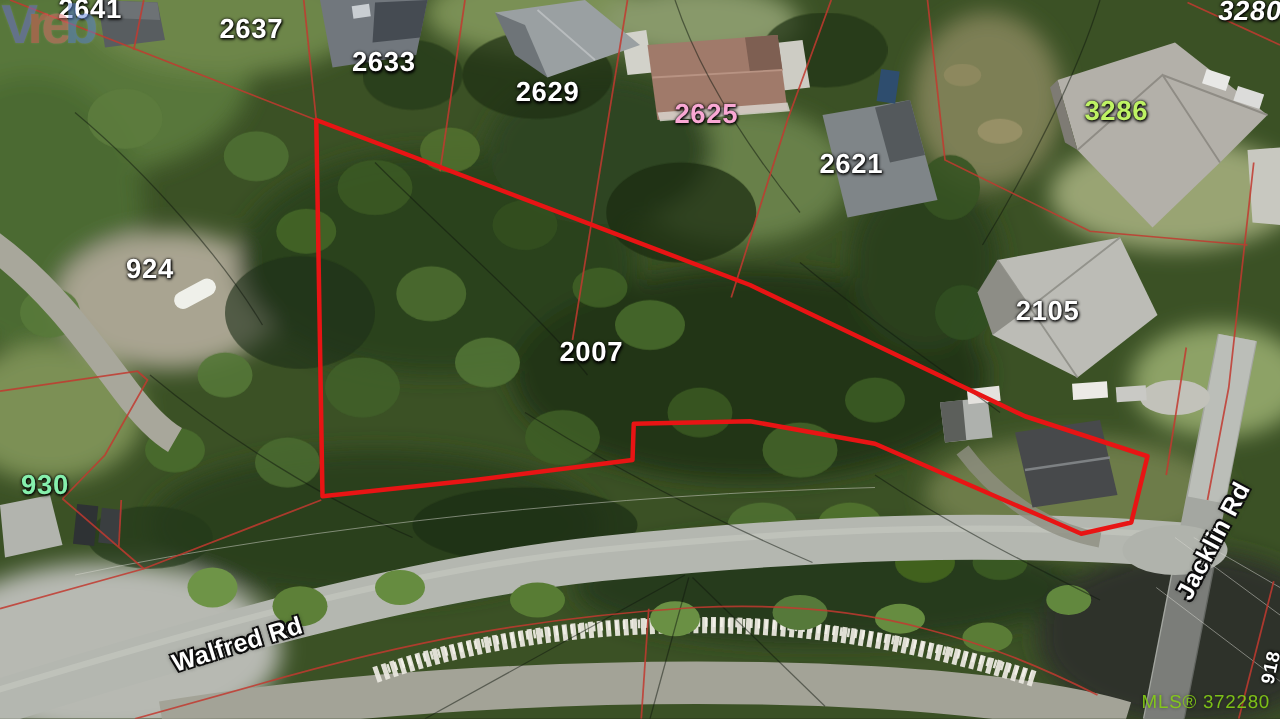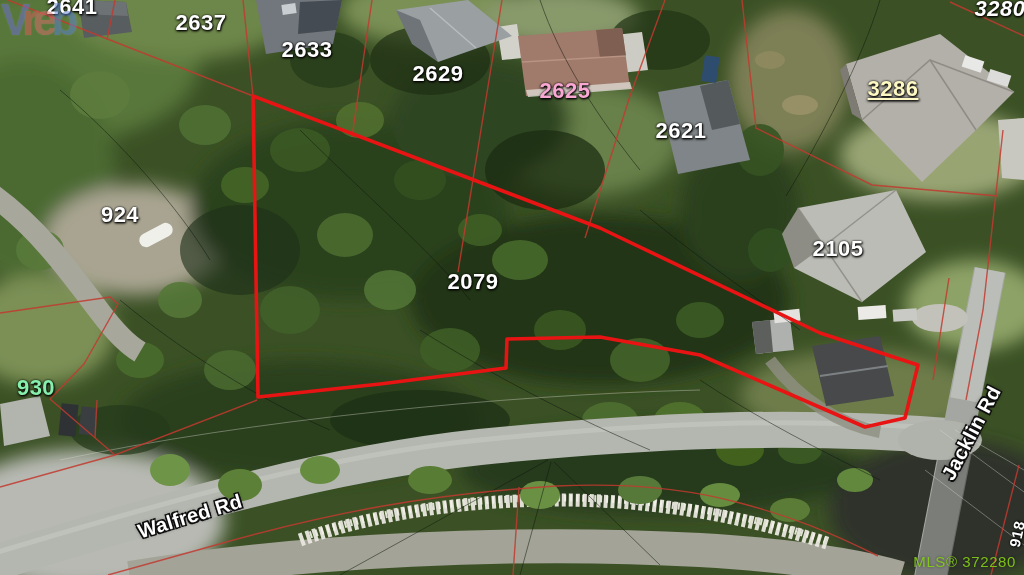--- a/index.html
+++ b/index.html
@@ -226,23 +226,23 @@
   </svg>
 
   <div class="label-layer">
       <div class="lbl parcel" style="left: 72px; top: 7px; transform: translate(-50%, -50%) rotate(0deg); color: rgb(255, 255, 255);">2641</div>
       <div class="lbl parcel" style="left: 177px; top: 23px; transform: translate(-50%, -50%) rotate(0deg); color: rgb(255, 255, 255); margin-left: 24px;">2637</div>
       <div class="lbl parcel" style="left: 307px; top: 50px; transform: translate(-50%, -50%) rotate(0deg); color: rgb(255, 255, 255);">2633</div>
       <div class="lbl parcel" style="left: 438px; top: 74px; transform: translate(-50%, -50%) rotate(0deg); color: rgb(255, 255, 255);">2629</div>
       <div class="lbl parcel" style="left: 565px; top: 91px; transform: translate(-50%, -50%) rotate(0deg); color: #f9a8d4;">2625</div>
       <div class="lbl parcel" style="left: 681px; top: 131px; transform: translate(-50%, -50%) rotate(0deg); color: rgb(255, 255, 255);">2621</div>
       <div class="lbl parcel" style="left: 1000px; top: 9px; transform: translate(-50%, -50%) rotate(0deg); color: rgb(255, 255, 255); font-style: italic;">3280</div>
-      <div class="lbl parcel" style="left: 893px; top: 89px; transform: translate(-50%, -50%) rotate(0deg); color: #fef9c3; text-decoration: underline;">3286</div>
+      <div class="lbl parcel" style="left: 893px; top: 89px; transform: translate(-50%, -50%) rotate(0deg); color: #bef264;">3286</div>
       <div class="lbl parcel" style="left: 838px; top: 249px; transform: translate(-50%, -50%) rotate(0deg); color: rgb(255, 255, 255);">2105</div>
-      <div class="lbl parcel" style="left: 473px; top: 282px; transform: translate(-50%, -50%) rotate(0deg); color: rgb(255, 255, 255);">2079</div>
+      <div class="lbl parcel" style="left: 473px; top: 282px; transform: translate(-50%, -50%) rotate(0deg); color: rgb(255, 255, 255);">2007</div>
       <div class="lbl parcel" style="left: 120px; top: 215px; transform: translate(-50%, -50%) rotate(0deg); color: rgb(255, 255, 255); text-align: center;">924</div>
       <div class="lbl parcel" style="left: 36px; top: 388px; transform: translate(-50%, -50%) rotate(0deg); color: #86efac;">930</div>
       <div class="lbl parcel" style="left: 1017px; top: 534px; font-size: 15px; transform: translate(-50%, -50%) rotate(-78deg); color: rgb(255, 255, 255);">918</div>
       <div class="lbl road" style="left: 190px; top: 516px; transform: translate(-50%, -50%) rotate(-17deg); color: rgb(255, 255, 255);">Walfred Rd</div>
       <div class="lbl road" style="left: 971px; top: 433px; transform: translate(-50%, -50%) rotate(-62deg); color: rgb(255, 255, 255);">Jacklin Rd</div>
     </div>
 
   <div class="watermark"><span style="color: rgb(111, 111, 216);">V</span><span style="color: rgb(224, 93, 93);">r</span><span style="color: rgb(224, 110, 110);">e</span><span style="color: rgb(91, 130, 216);">b</span></div>
 
   <div class="mls" style="color: #84cc16;">MLS® 372280</div>

